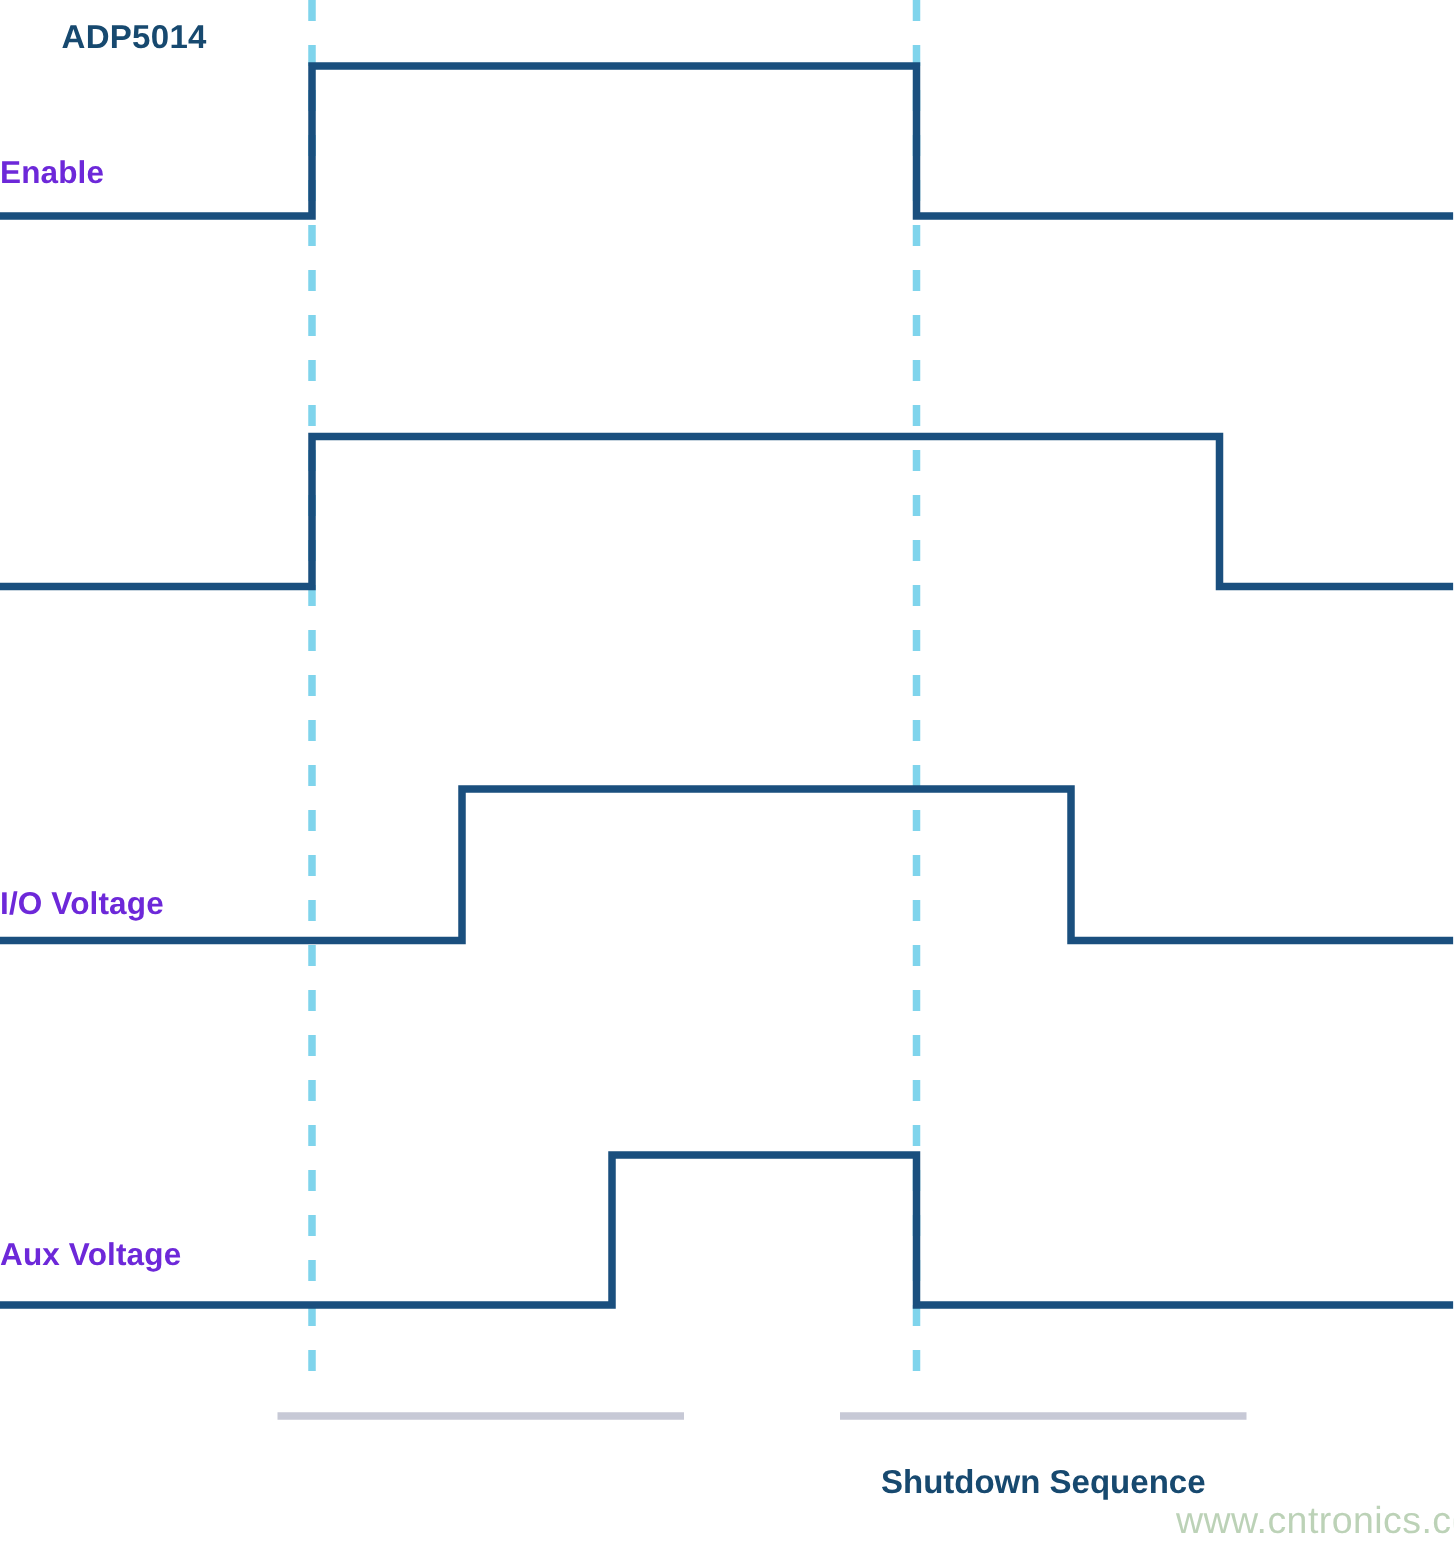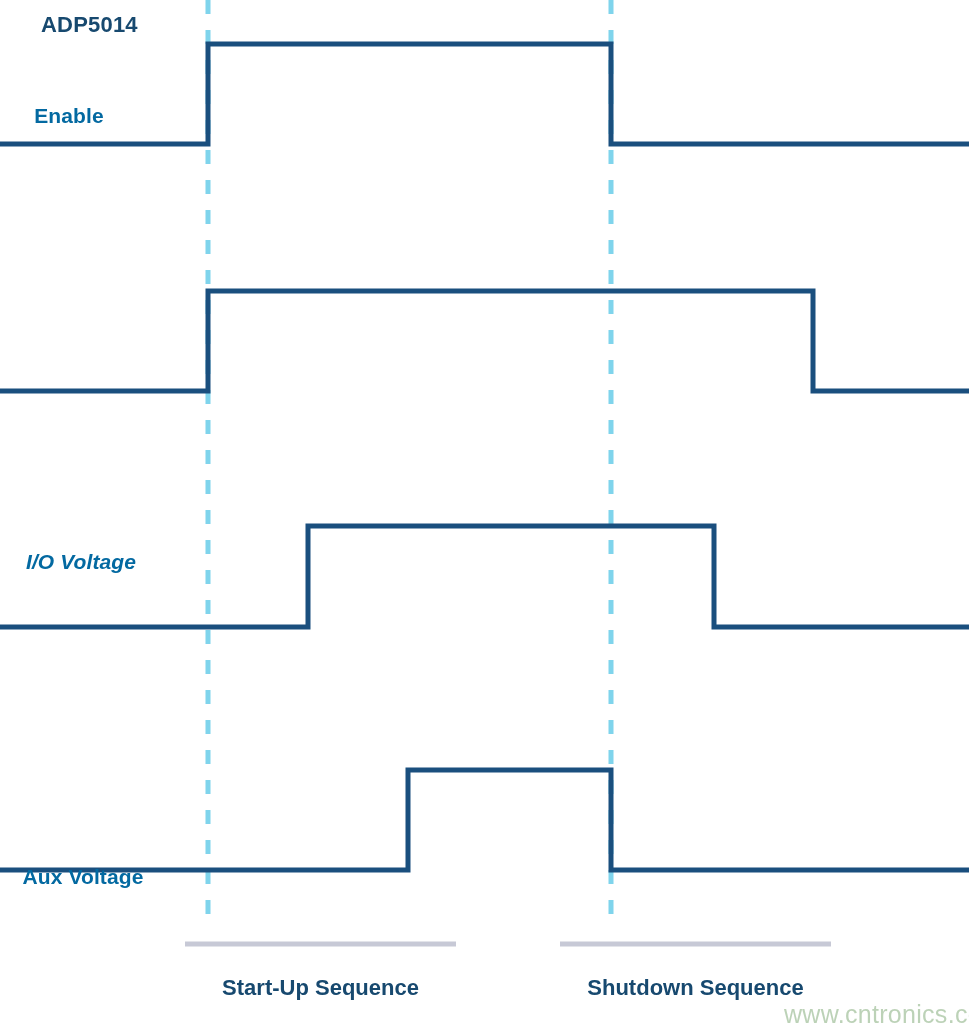--- a/index.html
+++ b/index.html
@@ -35,23 +35,23 @@
   }
   .chip-title {
     font-size: 22px;
     font-weight: bold;
     color: #17496f;
     letter-spacing: 0.2px;
   }
   .wave-label {
     font-size: 21px;
     font-weight: bold;
-    color: #0369a1;
+    color: #6d28d9;
     letter-spacing: 0.1px;
-    text-align: center;
+    text-align: left;
   }
   .phase-label {
     font-size: 22px;
     font-weight: bold;
     color: #17496f;
     text-align: center;
     line-height: 32px;
   }
   .watermark-text {
     font-size: 25px;
@@ -85,25 +85,24 @@
       <line x1="185" y1="944" x2="456" y2="944" stroke="#c7c9d6" stroke-width="5" stroke-linecap="butt"></line>
       <line x1="560" y1="944" x2="831" y2="944" stroke="#c7c9d6" stroke-width="5" stroke-linecap="butt"></line>
     </g>
   </svg>
 
   <div class="chip-title" style="left: 41px; top: 12px;">ADP5014</div>
 
   <div class="wave-label" style="left: 0px; top: 104px; width: 138px;">Enable</div>
 
 
-  <div class="wave-label" style="left: 0px; top: 550px; width: 162px; font-style: italic;">I/O Voltage</div>
+  <div class="wave-label" style="left: 0px; top: 591px; width: 162px;">I/O Voltage</div>
 
-  <div class="wave-label" style="left: 0px; top: 825px; width: 166px; margin-top: 40px;">Aux Voltage</div>
+  <div class="wave-label" style="left: 0px; top: 825px; width: 166px;">Aux Voltage</div>
 
-  <div class="phase-label" style="left: 185px; top: 972px; width: 271px;">Start-Up Sequence</div>
 
   <div style="position:absolute; left: 560px; top: 972px; width: 271px;">
     <div class="phase-label" style="position: static; width: 100%;">Shutdown Sequence</div>
   </div>
 
   <div class="watermark-text" style="left: 784px; top: 1000px;">www.cntronics.com</div>
 
 </div>
 
 </body></html>

